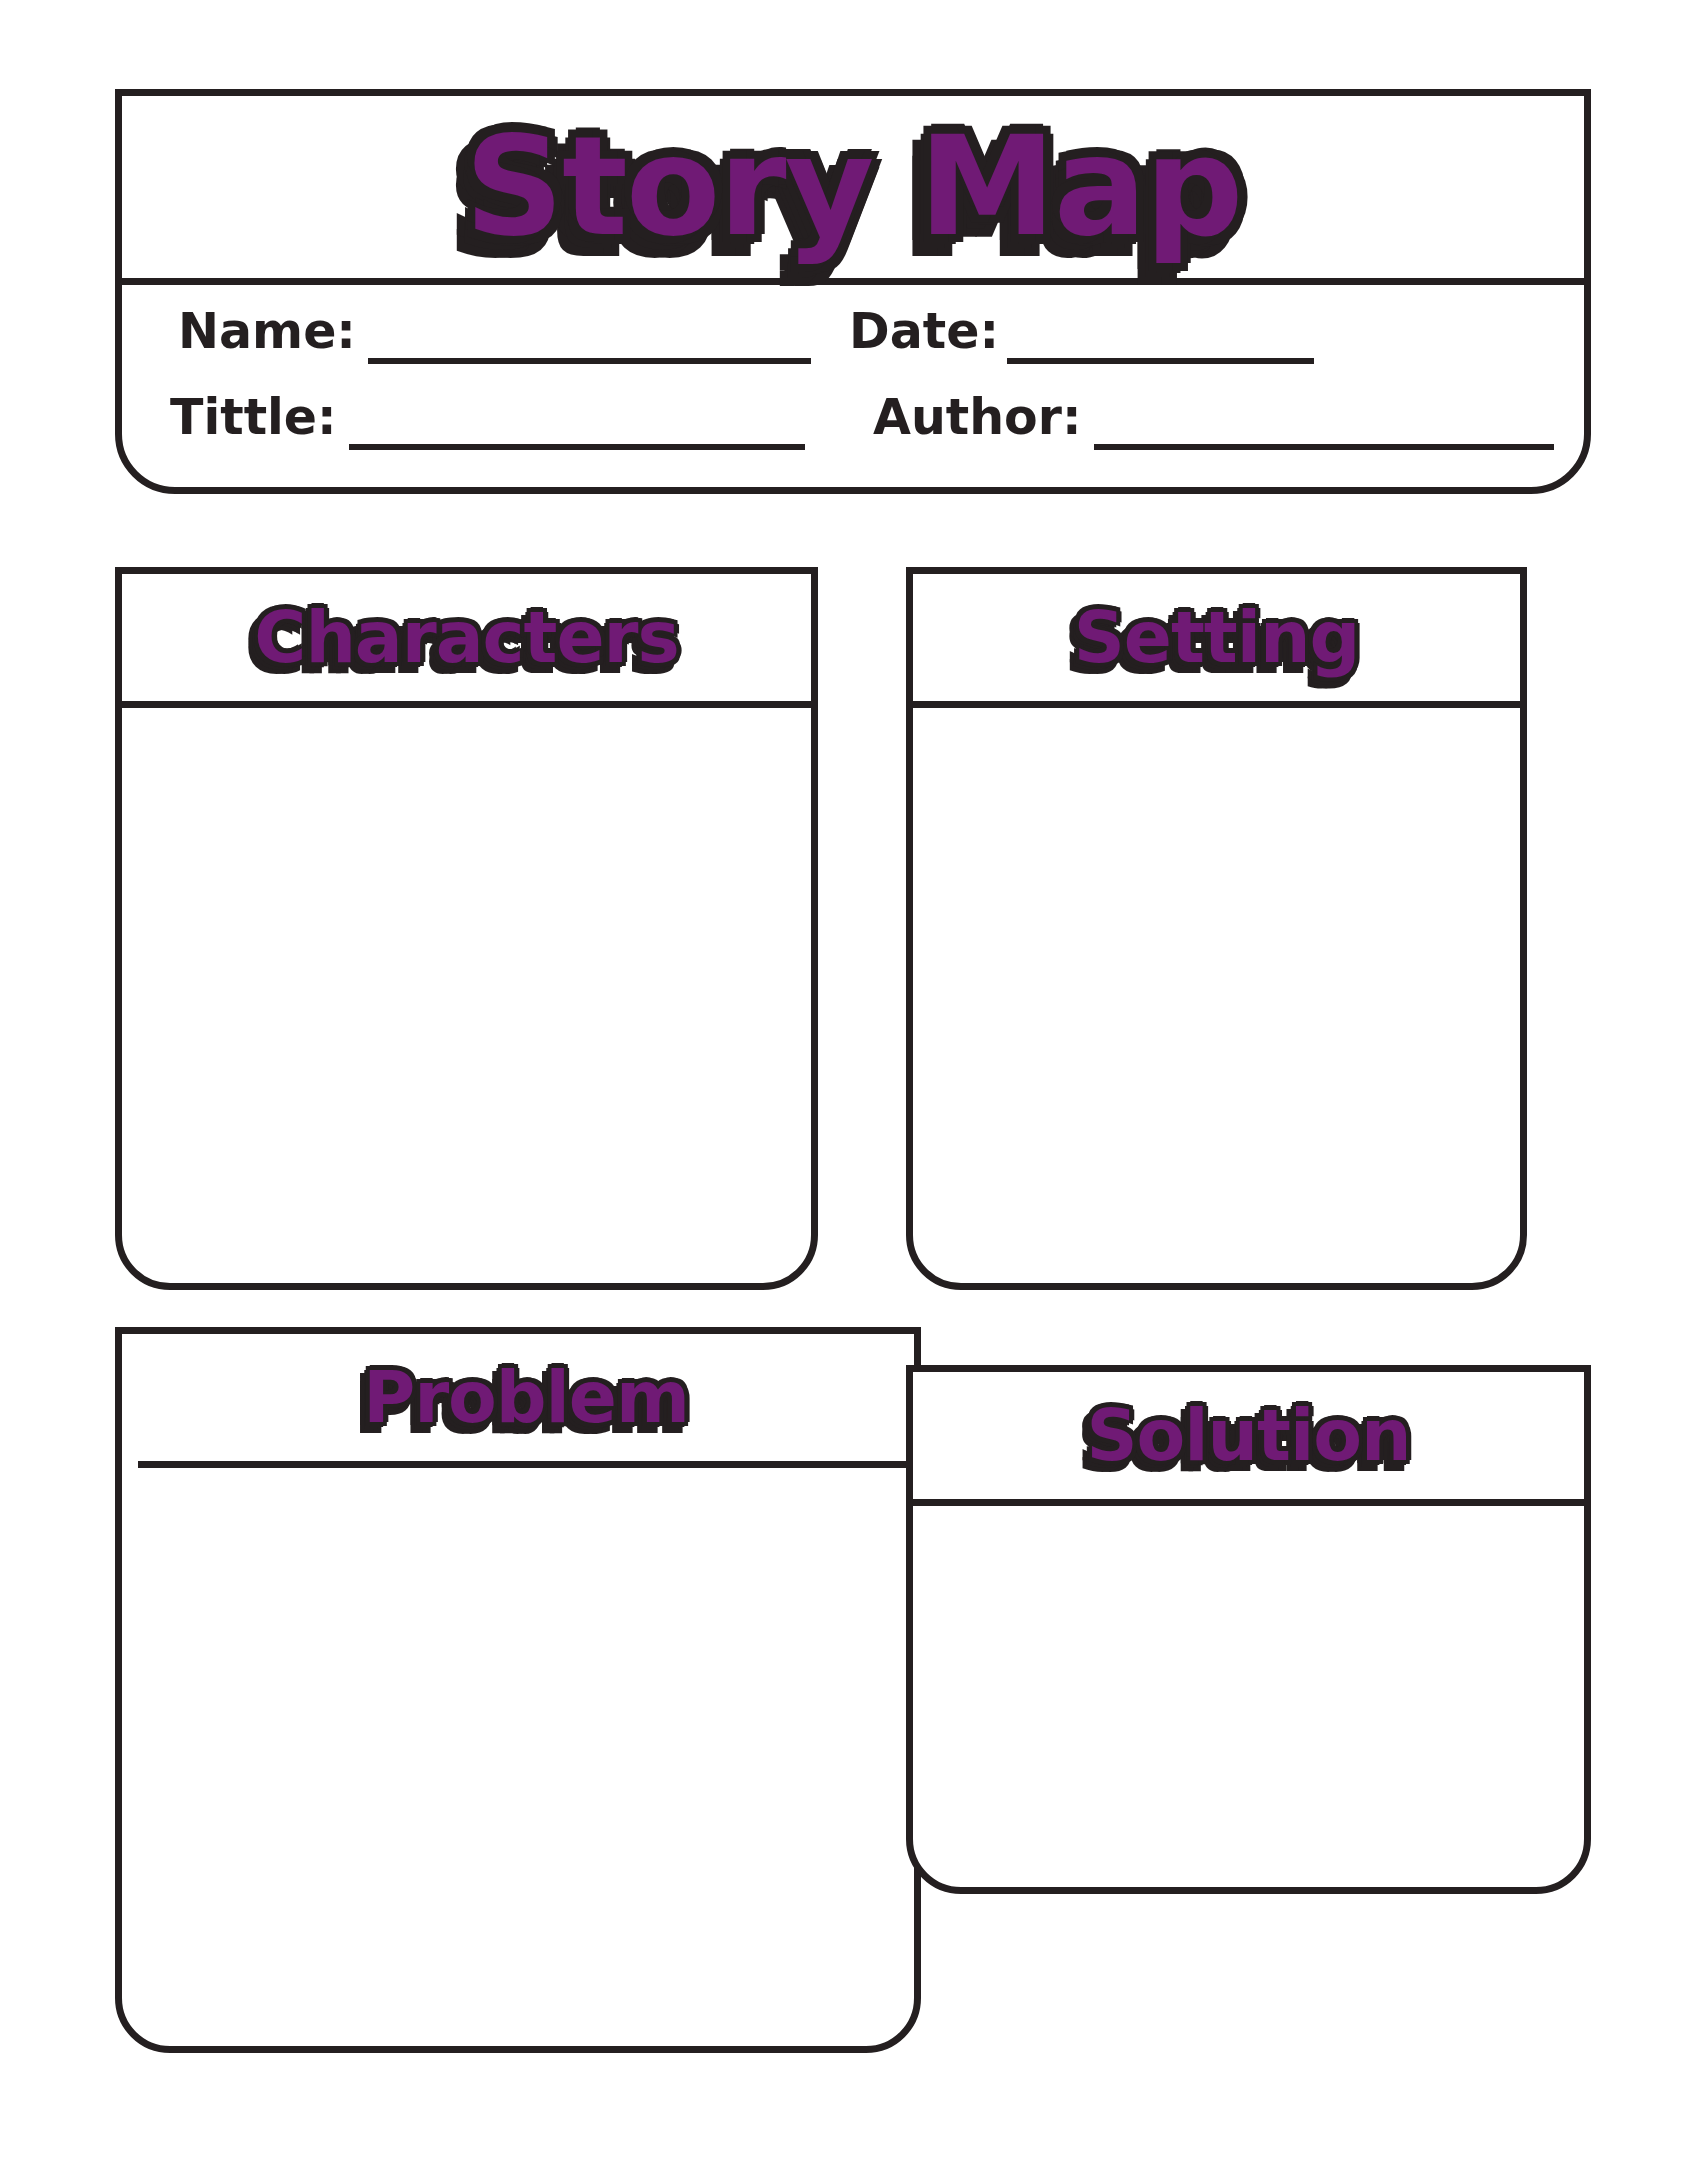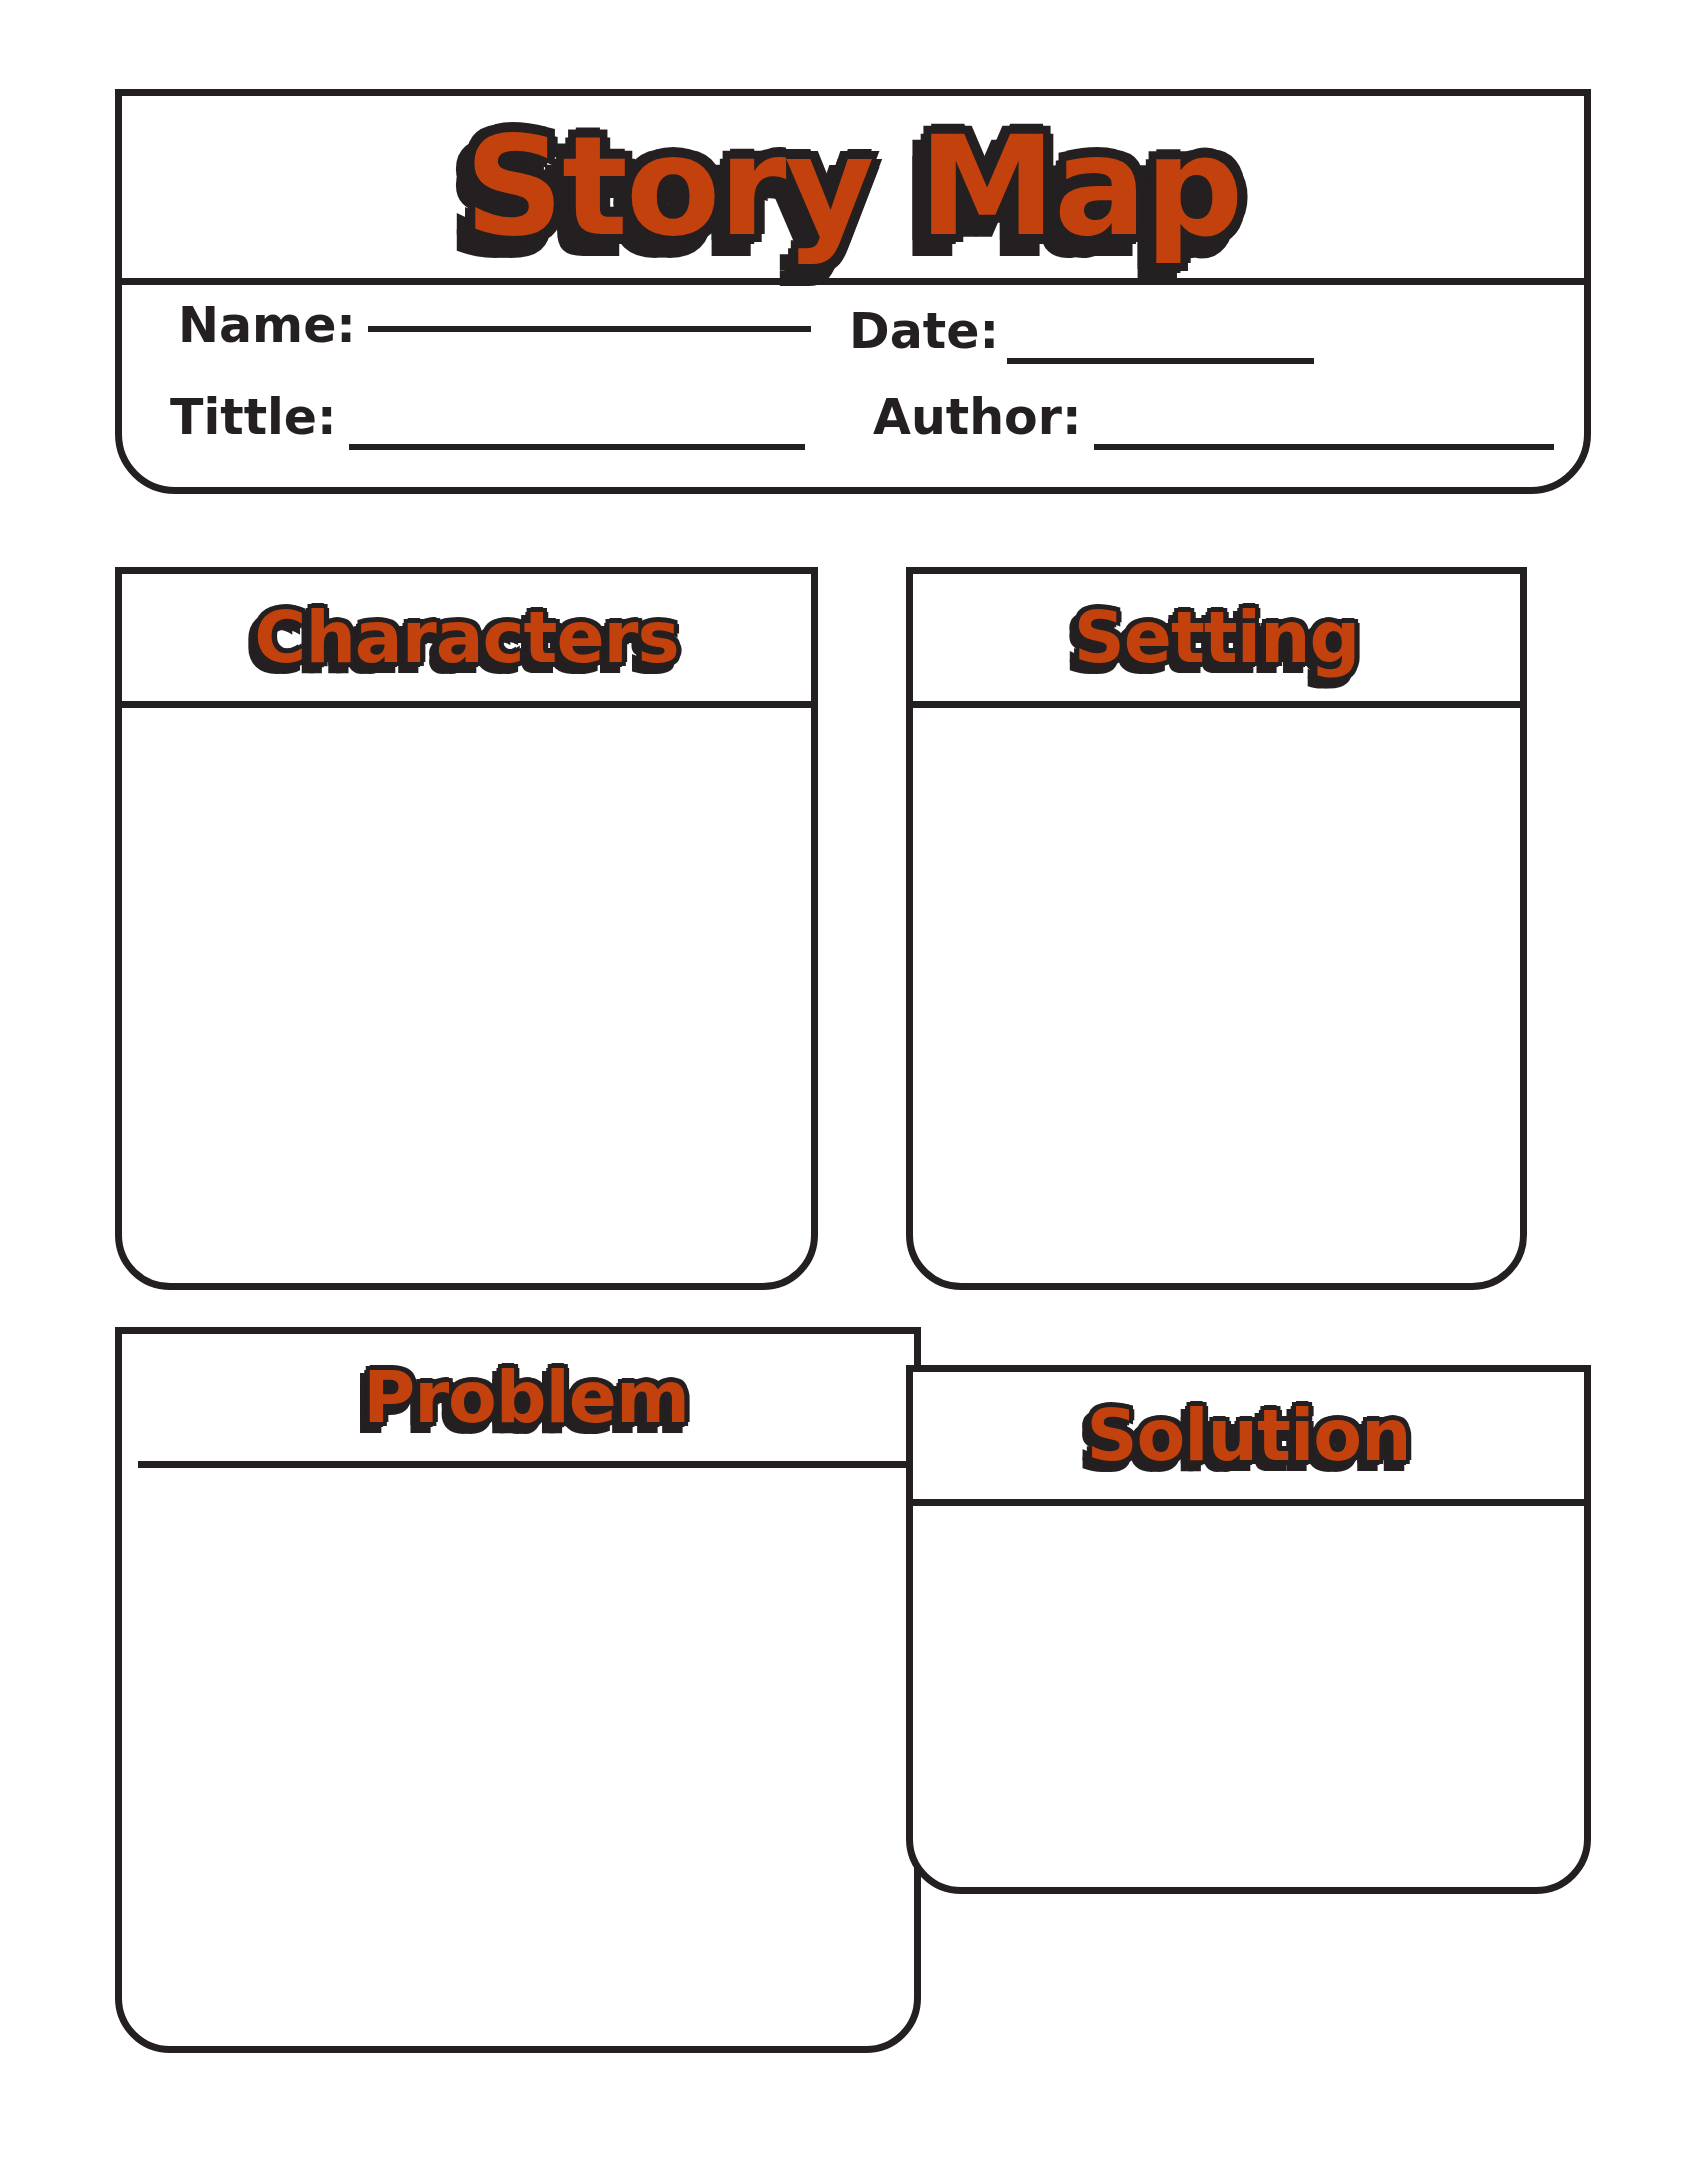--- a/index.html
+++ b/index.html
@@ -18,21 +18,21 @@
   }
 
   
   .bubble{
     position:relative;
     display:inline-block;
     z-index:0;
     font-weight:700;
     line-height:1;
     letter-spacing:-0.015em;
-    color:#c2410c;
+    color:#701a75;
     -webkit-text-stroke:0.042em var(--ink);
     paint-order:stroke fill;
     text-shadow:
       -0.055em -0.055em 0 var(--ink),
        0.055em -0.055em 0 var(--ink),
       -0.055em  0.055em 0 var(--ink),
        0.055em  0.055em 0 var(--ink),
       -0.075em  0 0 var(--ink),
        0.075em  0 0 var(--ink),
        0 -0.075em 0 var(--ink),
@@ -84,21 +84,21 @@
     font-weight:700;
     line-height:1.05;
     white-space:nowrap;
   }
   .blank{
     display:inline-block;
     height:3.4px;
     border-bottom:6.8px solid var(--ink);
     margin-bottom:-6.8px;
   }
-  .pair-name   {left:56px; top:15px;align-items:center;}
+  .pair-name   {left:56px; top:21px;}
   .pair-date   {left:727px;top:21px;gap:8px;}
   .pair-tittle {left:48px; top:107px;}
   .pair-author {left:727px;top:107px;margin-left:24px;}
   .blank-name  {width:443px;}
   .blank-date  {width:307px;}
   .blank-tittle{width:456px;}
   .blank-author{width:460px;}
 
   
   .story-box{

